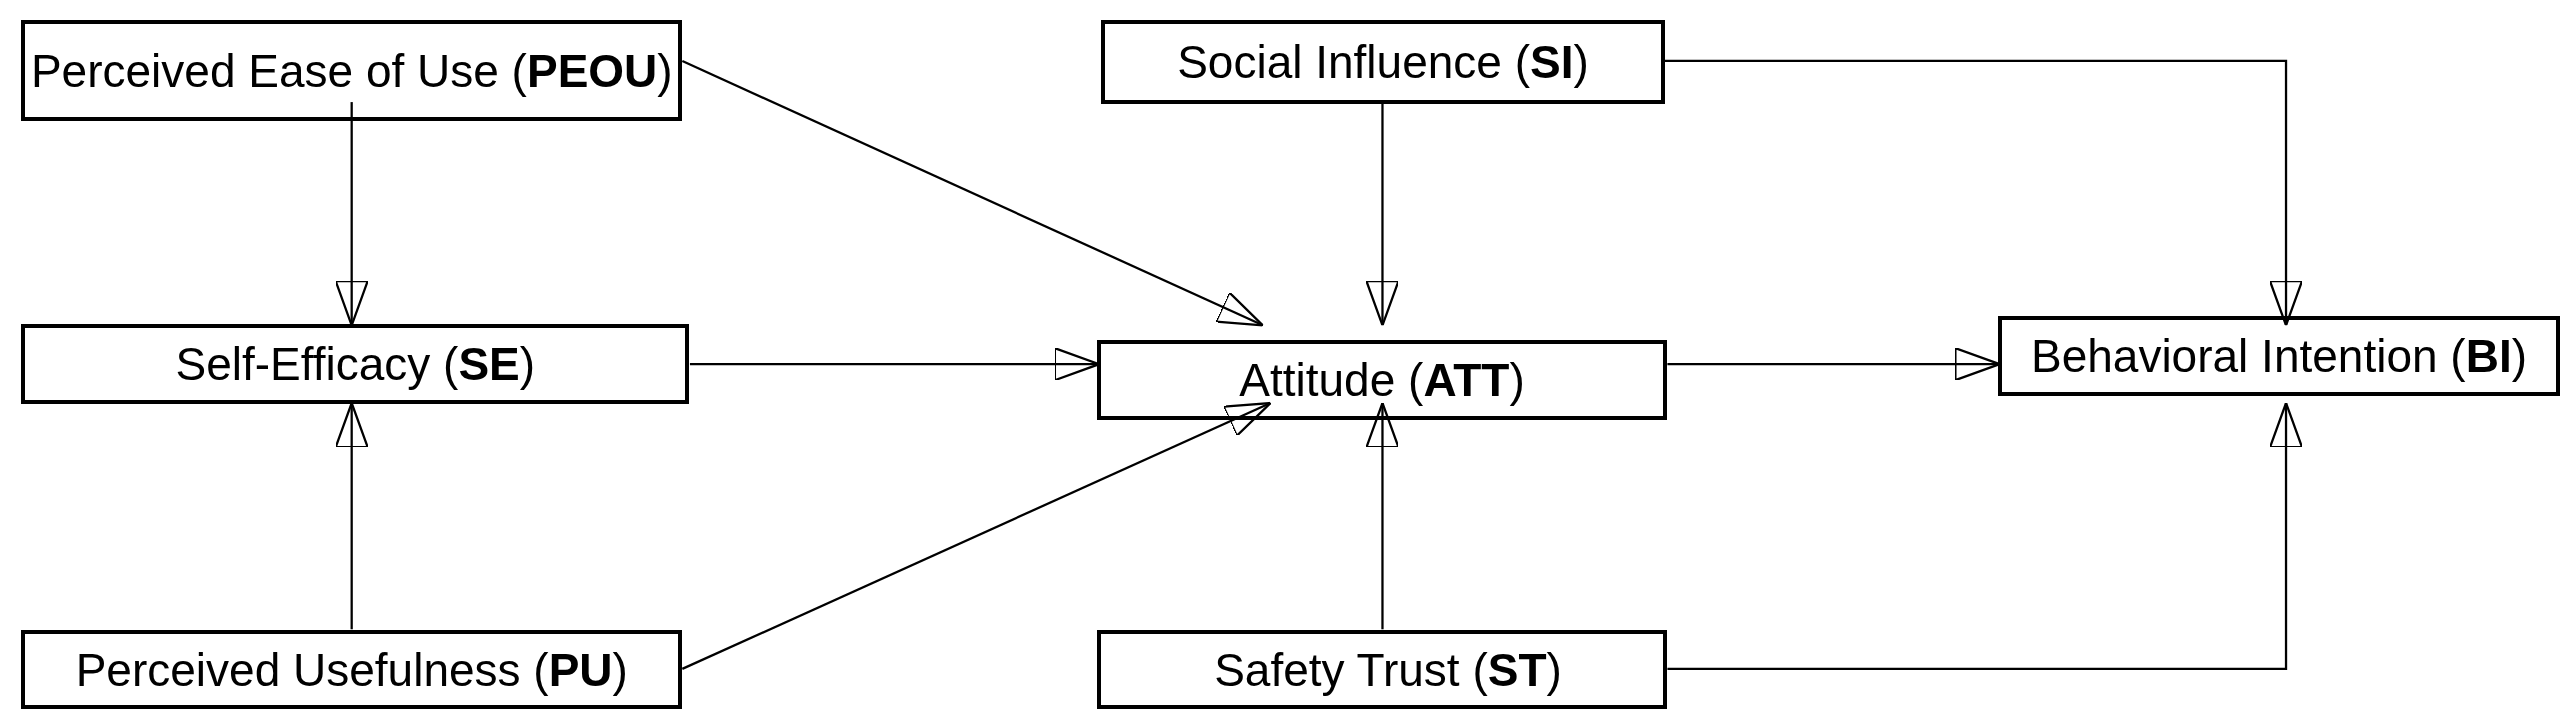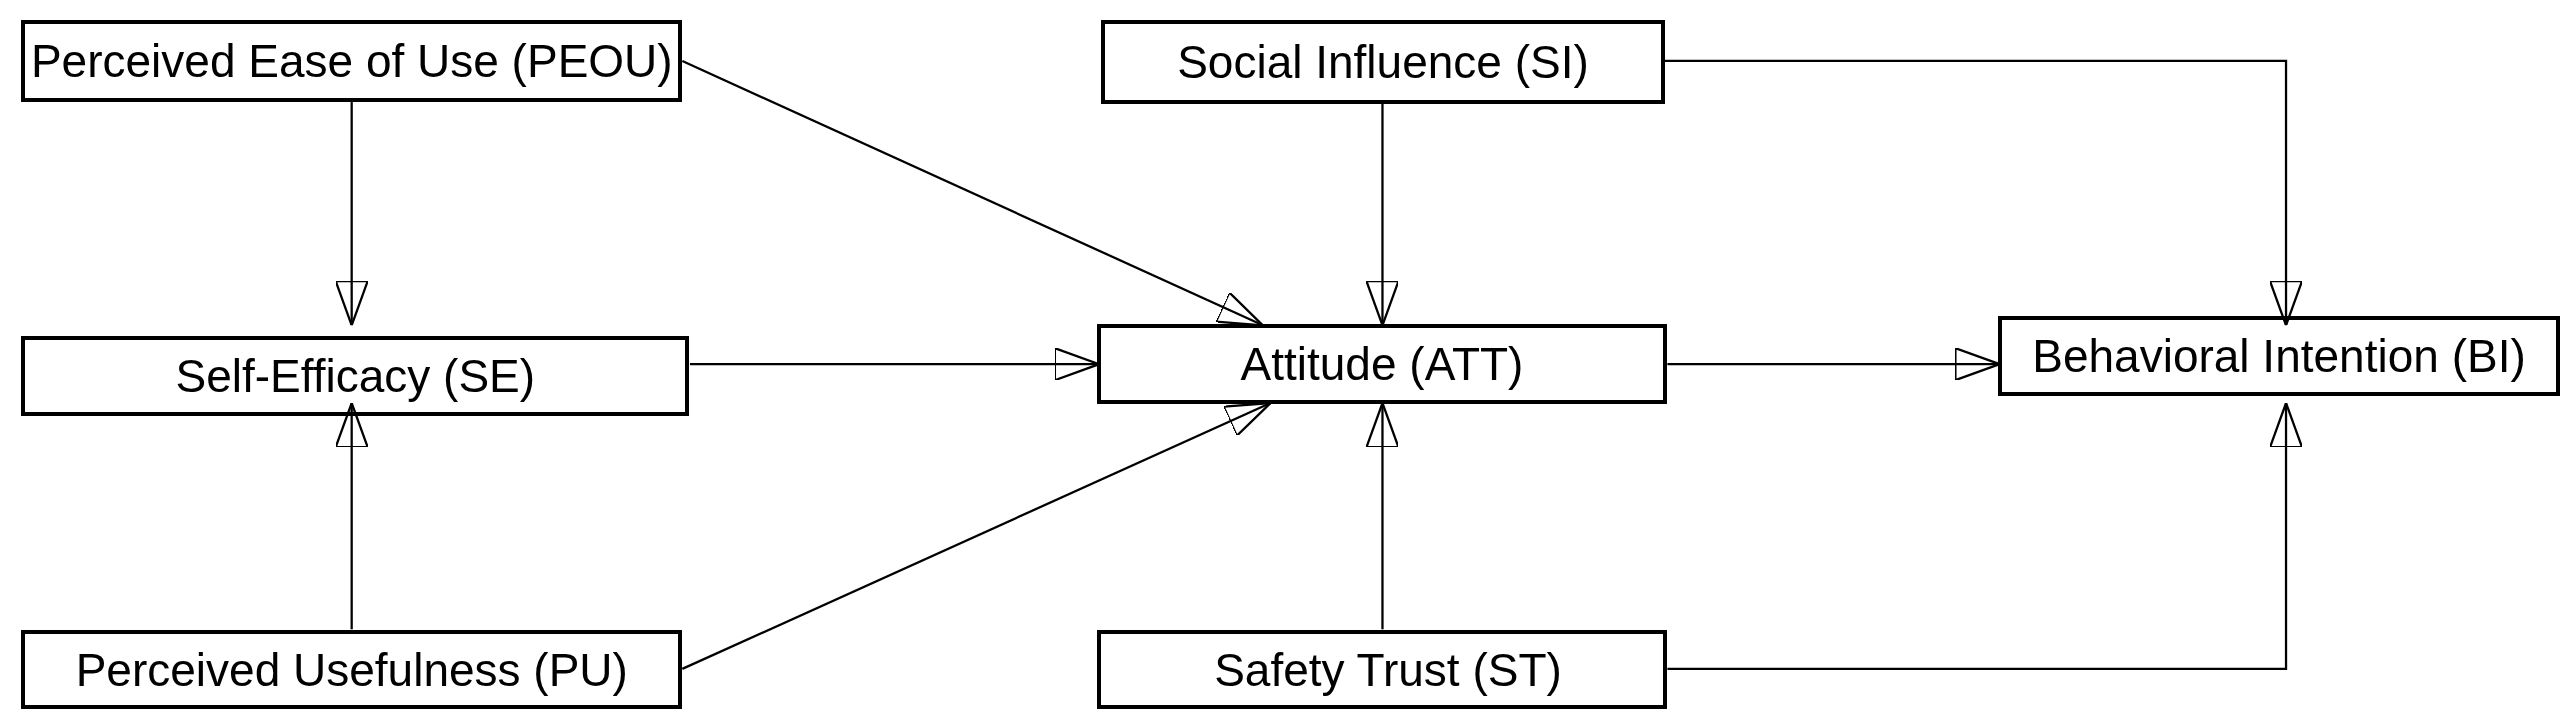--- a/index.html
+++ b/index.html
@@ -29,26 +29,26 @@
     border: 4.6px solid #000000;
     background: #ffffff;
     display: flex;
     align-items: center;
     justify-content: center;
     font-size: 46px;
     color: #000000;
     white-space: nowrap;
     z-index: 2;
   }
-  .node b { font-weight: 400; }
+  .node b { font-weight: 700; }
   
-  .n-peou { left: 21.3px;   top: 20px;  width: 661px; height: 82px; }
+  .n-peou { left: 21.3px;   top: 20px;  width: 661px; height: 101px; }
   .n-si   { left: 1101px; top: 20px;  width: 564px; height: 84px; }
-  .n-se   { left: 21.3px;   top: 324px; width: 668px; height: 80px; margin-top: 12px; }
-  .n-att  { left: 1097px; top: 324px; width: 570px; height: 80px; }
+  .n-se   { left: 21.3px;   top: 324px; width: 668px; height: 80px; }
+  .n-att  { left: 1097px; top: 340px; width: 570px; height: 80px; }
   .n-bi   { left: 1998px; top: 316px; width: 562px; height: 80px; }
   .n-pu   { left: 21.3px;   top: 630px; width: 661px; height: 79px; }
   .n-st   { left: 1097px; top: 630px; width: 570px; height: 79px; padding-left: 12px; }
 </style>
 </head>
 <body>
 
 <div class="canvas">
 
   <svg class="edges" viewBox="0 0 3380 949" xmlns="http://www.w3.org/2000/svg" aria-hidden="true">

